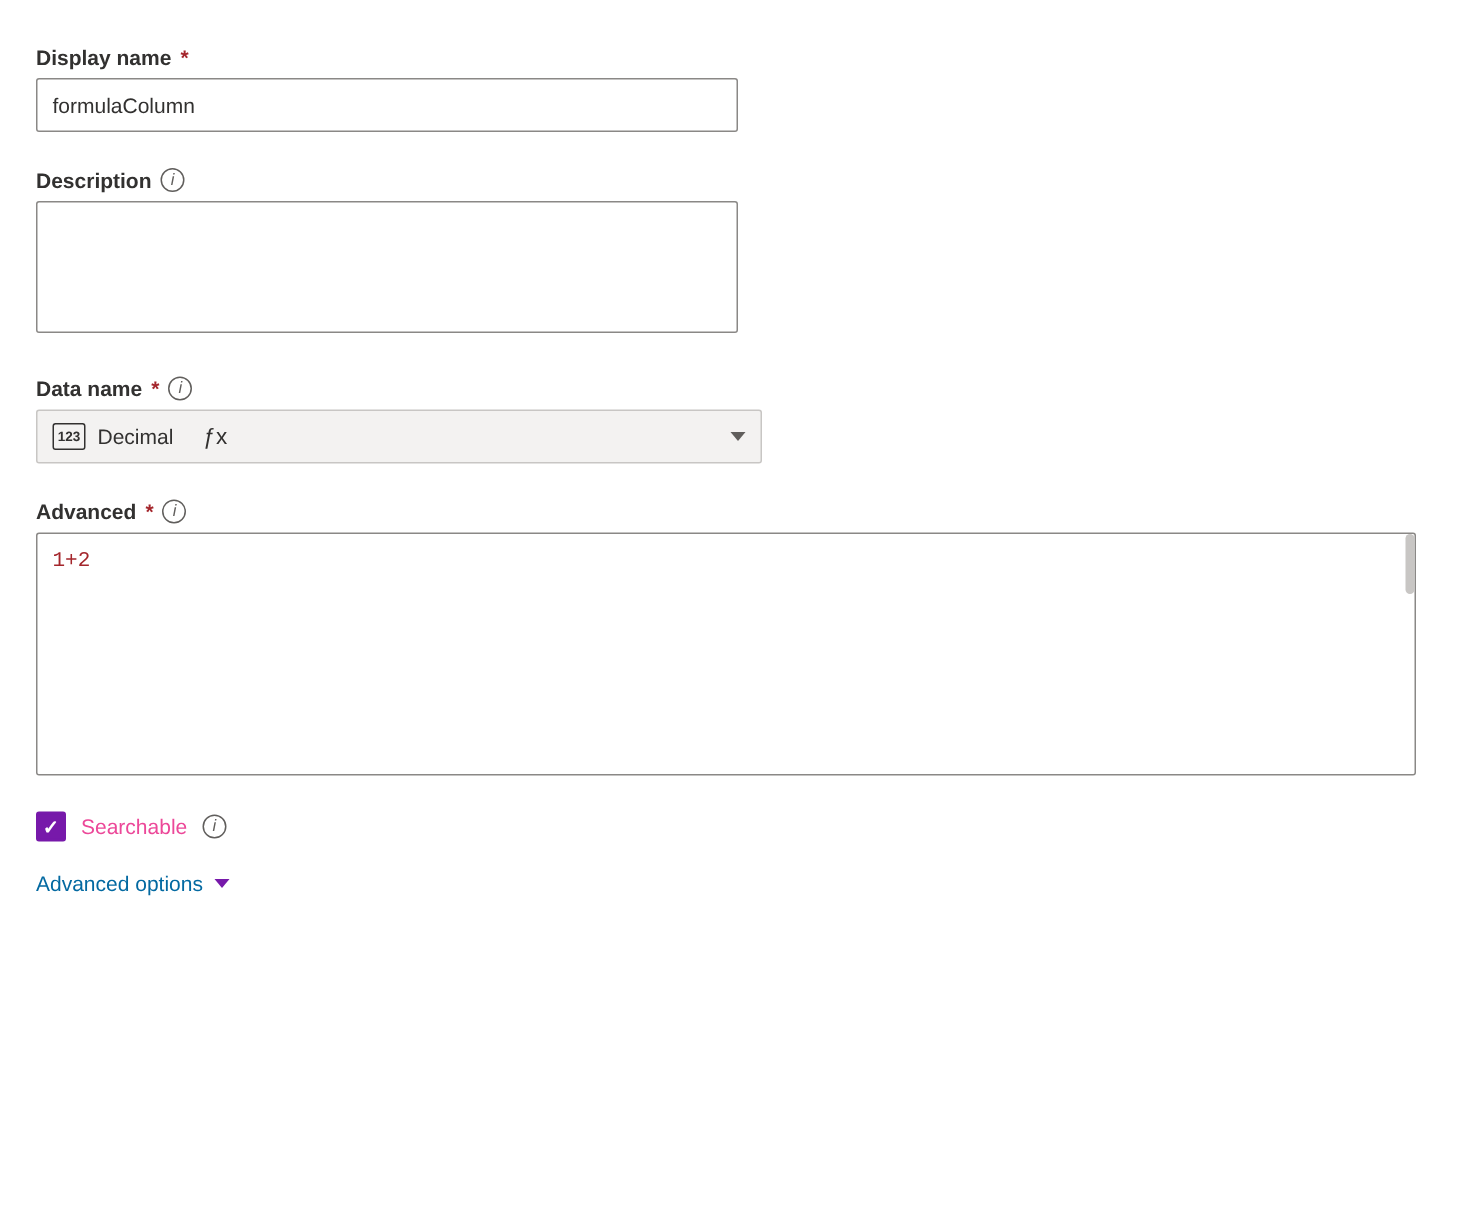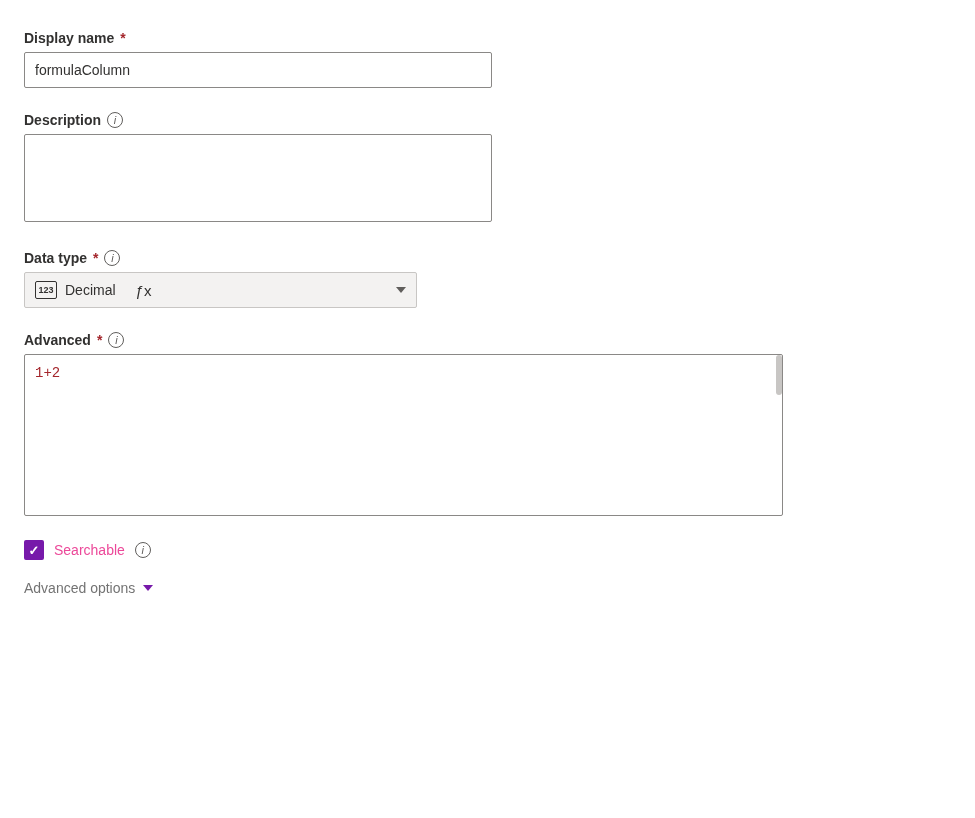--- a/index.html
+++ b/index.html
@@ -77,21 +77,21 @@
       padding: 8px 10px;
       font-size: 14px;
       color: #323130;
       font-family: inherit;
       outline: none;
       background: #ffffff;
       resize: none;
     }
 
     .dropdown-field {
-      width: 393px;
+      width: 484px;
       height: 36px;
       border: 1px solid #c8c6c4;
       border-radius: 2px;
       padding: 0 10px;
       font-size: 14px;
       color: #323130;
       font-family: inherit;
       background: #f3f2f1;
       display: flex;
       align-items: center;
@@ -136,21 +136,21 @@
 
     .chevron-down {
       width: 0;
       height: 0;
       border-left: 5px solid transparent;
       border-right: 5px solid transparent;
       border-top: 6px solid #605e5c;
     }
 
     .formula-area-wrapper {
-      width: 759px;
+      width: 920px;
       border: 1px solid #8a8886;
       border-radius: 2px;
       background: #ffffff;
       min-height: 160px;
       position: relative;
     }
 
     .formula-scrollbar {
       position: absolute;
       right: 0;
@@ -208,21 +208,21 @@
 
     .advanced-options-row {
       display: flex;
       align-items: center;
       gap: 8px;
       cursor: pointer;
     }
 
     .advanced-options-text {
       font-size: 14px;
-      color: #737373;
+      color: #0369a1;
       font-weight: 400;
     }
 
     .advanced-chevron {
       width: 0;
       height: 0;
       border-left: 5px solid transparent;
       border-right: 5px solid transparent;
       border-top: 6px solid #7719aa;
     }
@@ -243,21 +243,21 @@
   <div class="field-group">
     <div class="field-label">
       <span>Description</span>
       <span class="info-icon">i</span>
     </div>
     <textarea class="textarea-input" style=""></textarea>
   </div>
 
   <div class="field-group">
     <div class="field-label">
-      <span>Data type</span>
+      <span>Data name</span>
       <span class="required-star">*</span>
       <span class="info-icon">i</span>
     </div>
     <div class="dropdown-field">
       <div class="dropdown-left">
         <span class="data-type-icon">123</span>
         <div class="dropdown-text">
           <span>Decimal</span>
           <span class="fx-symbol">ƒx</span>
         </div>

